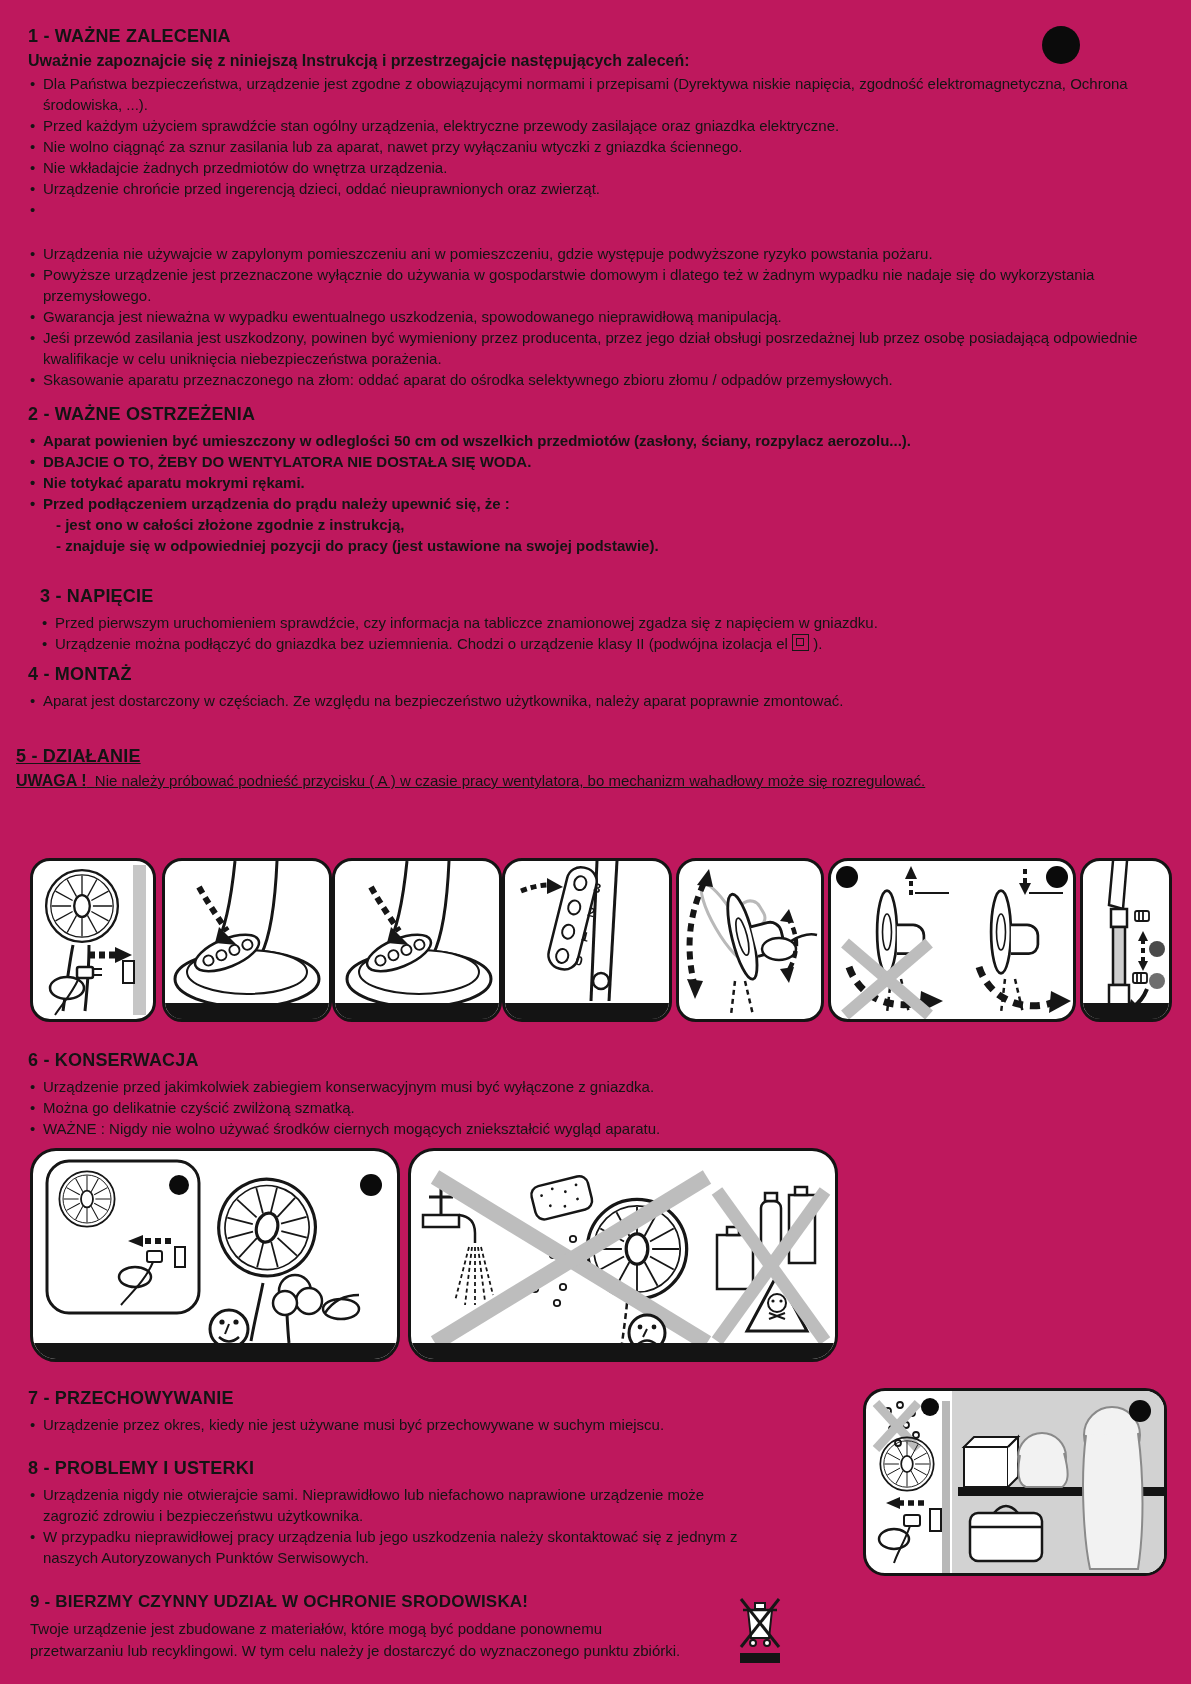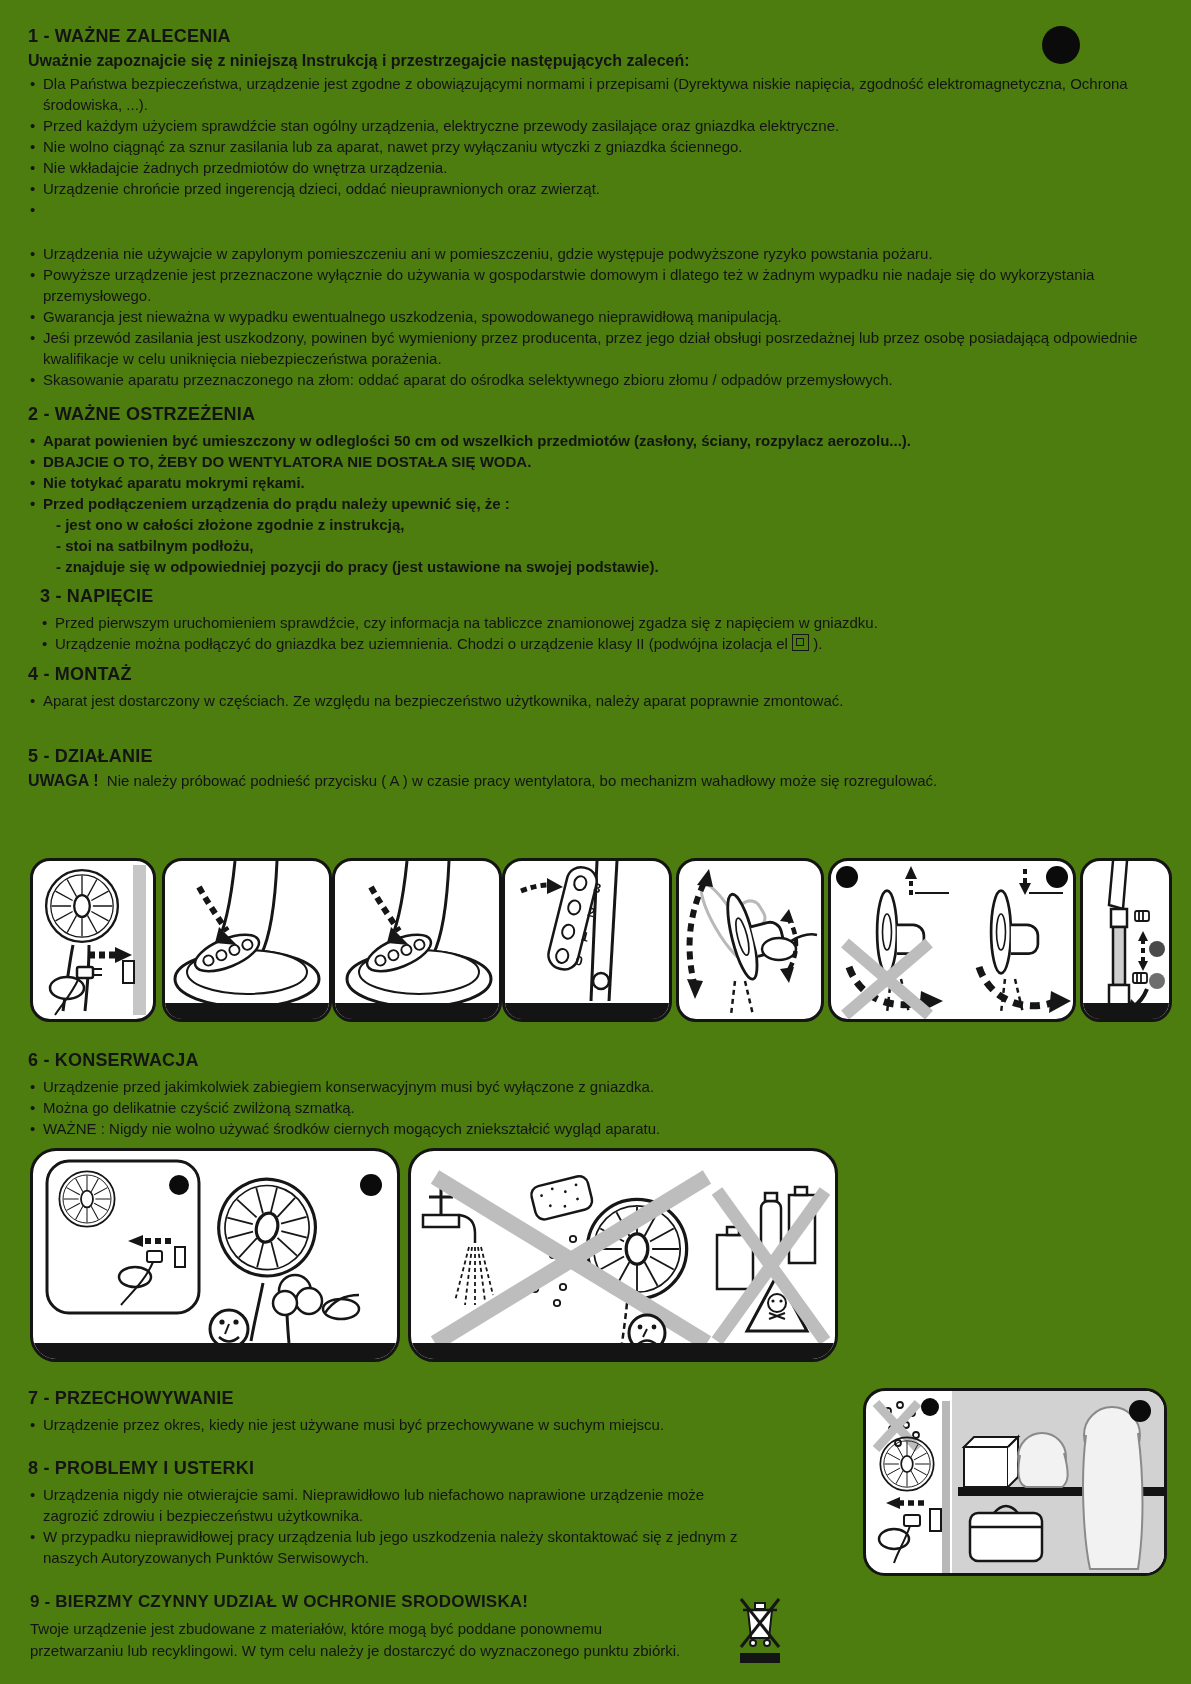--- a/index.html
+++ b/index.html
@@ -1,16 +1,16 @@
 <!DOCTYPE html>
 <html lang="pl"><head>
 <meta charset="utf-8">
 <style>
   html,body{margin:0;padding:0;background:#ffffff;}
-  .page{position:relative;width:1191px;height:1684px;background:#4d7c0f;overflow:hidden;
+  .page{position:relative;width:1191px;height:1684px;background:#be185d;overflow:hidden;
         font-family:"Liberation Sans",sans-serif;color:#141414;}
   .sec{position:absolute;}
   h2{font-size:18px;font-weight:bold;margin:0 0 5px 0;letter-spacing:.2px;}
   .intro{font-size:16px;font-weight:bold;margin:0 0 3px 0;}
   ul{list-style:none;margin:0;padding:0;}
   li{font-size:15px;line-height:21px;padding-left:15px;position:relative;}
   li::before{content:"•";position:absolute;left:2px;top:0;}
   .boldlist li{font-weight:bold;}
   .subitems li{padding-left:28px;font-weight:bold;}
   .subitems li::before{content:"";}
@@ -86,21 +86,20 @@
   <div class="sec" style="top:404px;left:28px;width:1130px;">
     <h2>2 - WAŻNE OSTRZEŻENIA</h2>
     <ul class="boldlist">
       <li>Aparat powienien być umieszczony w odleglości 50 cm od wszelkich przedmiotów (zasłony, ściany, rozpylacz aerozolu...).</li>
       <li>DBAJCIE O TO, ŻEBY DO WENTYLATORA NIE DOSTAŁA SIĘ WODA.</li>
       <li>Nie totykać aparatu mokrymi rękami.</li>
       <li>Przed podłączeniem urządzenia do prądu należy upewnić się, że :</li>
     </ul>
     <ul class="subitems">
       <li>- jest ono w całości złożone zgodnie z instrukcją,</li>
-      <li>- stoi na satbilnym podłożu,</li>
       <li>- znajduje się w odpowiedniej pozycji do pracy (jest ustawione na swojej podstawie).</li>
     </ul>
   </div>
 
   <div class="sec" style="top:586px;left:40px;width:1130px;">
     <h2>3 - NAPIĘCIE</h2>
     <ul>
       <li>Przed pierwszym uruchomieniem sprawdźcie, czy informacja na tabliczce znamionowej zgadza się z napięciem w gniazdku.</li>
       <li><span>Urządzenie można podłączyć do gniazdka bez uziemnienia. Chodzi o urządzenie klasy II (podwójna izolacja el</span>
         <span class="cls2"><span></span></span>
@@ -108,21 +107,21 @@
     </ul>
   </div>
 
   <div class="sec" style="top:664px;left:28px;width:1130px;">
     <h2>4 - MONTAŻ</h2>
     <ul>
       <li>Aparat jest dostarczony w częściach. Ze względu na bezpieczeństwo użytkownika, należy aparat poprawnie zmontować.</li>
     </ul>
   </div>
 
-  <div class="sec" style="top:746px;left:28px;width:1140px;">
+  <div class="sec" style="top:746px;left:16px;width:1140px;text-decoration:underline;">
     <h2>5 - DZIAŁANIE</h2>
     <p class="warn"><b>UWAGA !</b>&nbsp;&nbsp;<span>Nie należy próbować podnieść przycisku ( A ) w czasie pracy wentylatora, bo mechanizm wahadłowy może się rozregulować.</span></p>
   </div>
 
   <div class="sec" style="top:858px;left:28px;width:1140px;height:162px;">
 
     <div class="panel" style="left:2px;top:0;width:120px;height:158px;">
       <svg width="120" height="158" viewBox="0 0 120 158">
         <rect x="100" y="4" width="13" height="150" fill="#c6c6c6"></rect>
         <use href="#fanF" transform="translate(10,6) scale(0.78)"></use>

